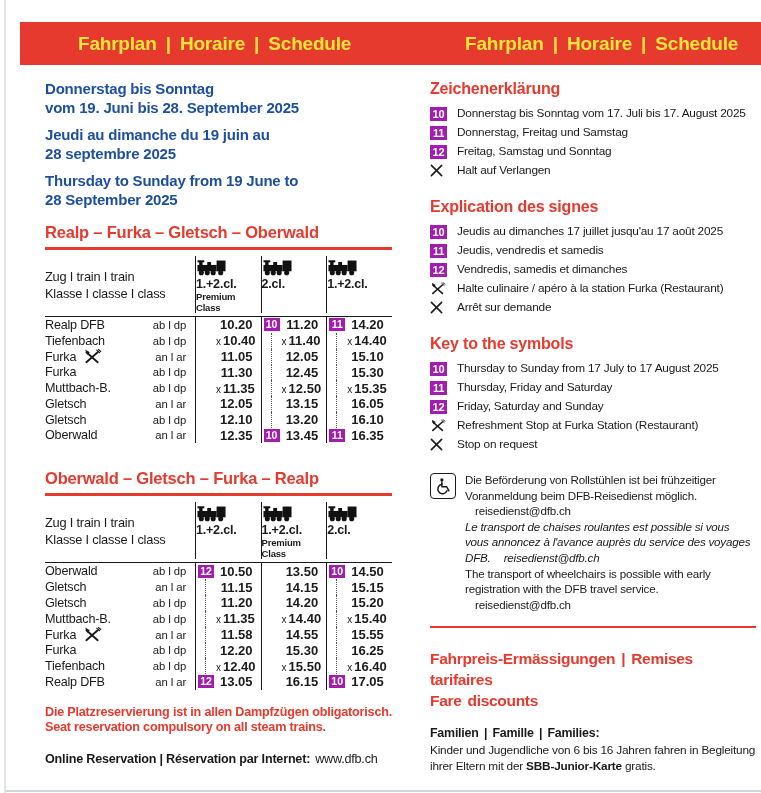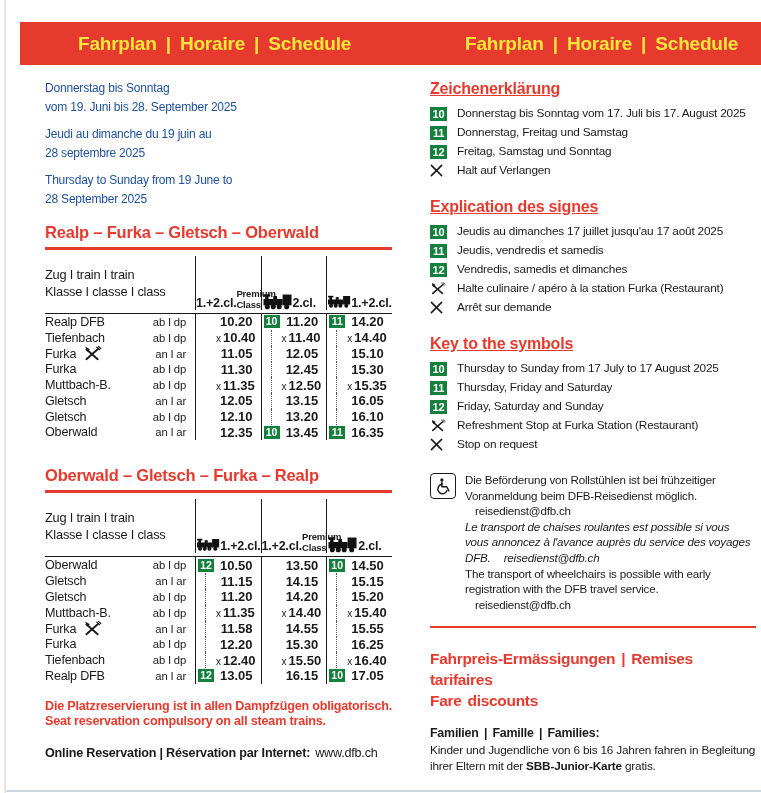--- a/index.html
+++ b/index.html
@@ -24,57 +24,57 @@
     color:var(--yellow);font-weight:bold;font-size:19px;
     letter-spacing:-0.2px;word-spacing:4px;white-space:nowrap;
   }
   .band-title.l{left:58px;}
   .band-title.r{left:445px;}
 
   .col-left{position:absolute;left:45px;top:79px;width:347px;}
   .col-right{position:absolute;left:430px;top:80px;width:326px;}
 
   
-  .date-block{color:var(--blue);font-weight:normal;font-size:12px;line-height:19px;margin-bottom:8px;letter-spacing:-0.2px;}
+  .date-block{color:var(--blue);font-weight:bold;font-size:15px;line-height:19px;margin-bottom:8px;letter-spacing:-0.2px;}
 
   
   .tt{margin-top:14px;}
   .tt-title{color:var(--red);font-weight:bold;font-size:16.5px;letter-spacing:-0.2px;
     padding-bottom:5px;border-bottom:3px solid var(--red);}
   .tt-grid{margin-top:6px;}
   .t-row{display:grid;grid-template-columns:150px 65.6px 65.6px 65.6px;}
   .t-head{border-bottom:1.5px solid var(--ink);padding-bottom:3px;min-height:54px;}
   .h-left{display:flex;flex-direction:column;justify-content:center;font-size:12.8px;line-height:17px;letter-spacing:-0.2px;}
-  .h-col{border-left:1.2px solid var(--ink);display:flex;flex-direction:row;align-items:flex-end;padding-top:3px;}
+  .h-col{border-left:1.2px solid var(--ink);display:flex;flex-direction:column;align-items:flex-start;padding-top:3px;}
   .h-class{font-size:12.5px;font-weight:bold;margin-top:1px;letter-spacing:-0.2px;}
   .h-sub{font-size:9.5px;font-weight:bold;letter-spacing:-0.2px;}
   .t-body .t-row{height:15.8px;}
   .cell{min-width:0;}
   .c-station{display:flex;align-items:center;font-size:12.6px;letter-spacing:-0.2px;}
   .s-move{margin-left:auto;padding-right:9px;font-size:11.3px;}
   .fork-inline{margin-left:7px;flex:0 0 auto;}
   .c-time{display:flex;align-items:center;border-left:1.2px solid var(--ink);}
   .mk{width:20px;height:100%;display:flex;align-items:center;flex:0 0 auto;}
-  .badge{display:inline-block;background:#15803d;color:#fff;font-weight:bold;font-size:10.5px;
+  .badge{display:inline-block;background:#a21caf;color:#fff;font-weight:bold;font-size:10.5px;
     line-height:13px;min-width:16px;text-align:center;}
   .mk .badge{margin-left:2px;}
   .dots{height:100%;width:0;margin-left:9px;border-left:1.6px dotted #555;}
   .tv{margin-left:auto;padding-right:8px;font-weight:bold;font-size:13px;white-space:nowrap;}
   .xf{font-style:normal;font-weight:normal;font-size:10px;margin-right:2px;}
 
   
   .res-notes{margin-top:15px;color:var(--red);font-weight:bold;font-size:12.6px;line-height:15.4px;letter-spacing:-0.2px;}
   .res-notes .it{font-style:italic;}
   .online{margin-top:16px;font-size:12.6px;letter-spacing:-0.2px;}
   .online .lbl{font-weight:bold;}
   .online .url{margin-left:5px;}
 
   
   .leg-sec{margin-bottom:18px;}
-  .leg-title{color:var(--red);font-weight:bold;font-size:16px;margin:0 0 6px 0;letter-spacing:-0.2px;text-decoration:underline;}
+  .leg-title{color:var(--red);font-weight:bold;font-size:16px;margin:0 0 6px 0;letter-spacing:-0.2px;}
   .leg-item{display:flex;align-items:center;line-height:19px;font-size:11.8px;letter-spacing:-0.2px;}
   .leg-marker{width:27px;display:flex;align-items:center;flex:0 0 auto;}
   .leg-marker .badge{min-width:17px;line-height:14px;font-size:11px;}
 
   .wheel{display:flex;margin-top:6px;}
   .wheel-box{width:24px;height:24px;border:1.6px solid var(--ink);border-radius:4px;
     display:flex;align-items:center;justify-content:center;margin-right:9px;flex:0 0 auto;margin-top:1px;}
   .wheel-text{font-size:11.6px;line-height:15.6px;letter-spacing:-0.2px;}
   .wheel-text .em{margin-left:10px;white-space:nowrap;}
   .wheel-text .fr{font-style:italic;}

